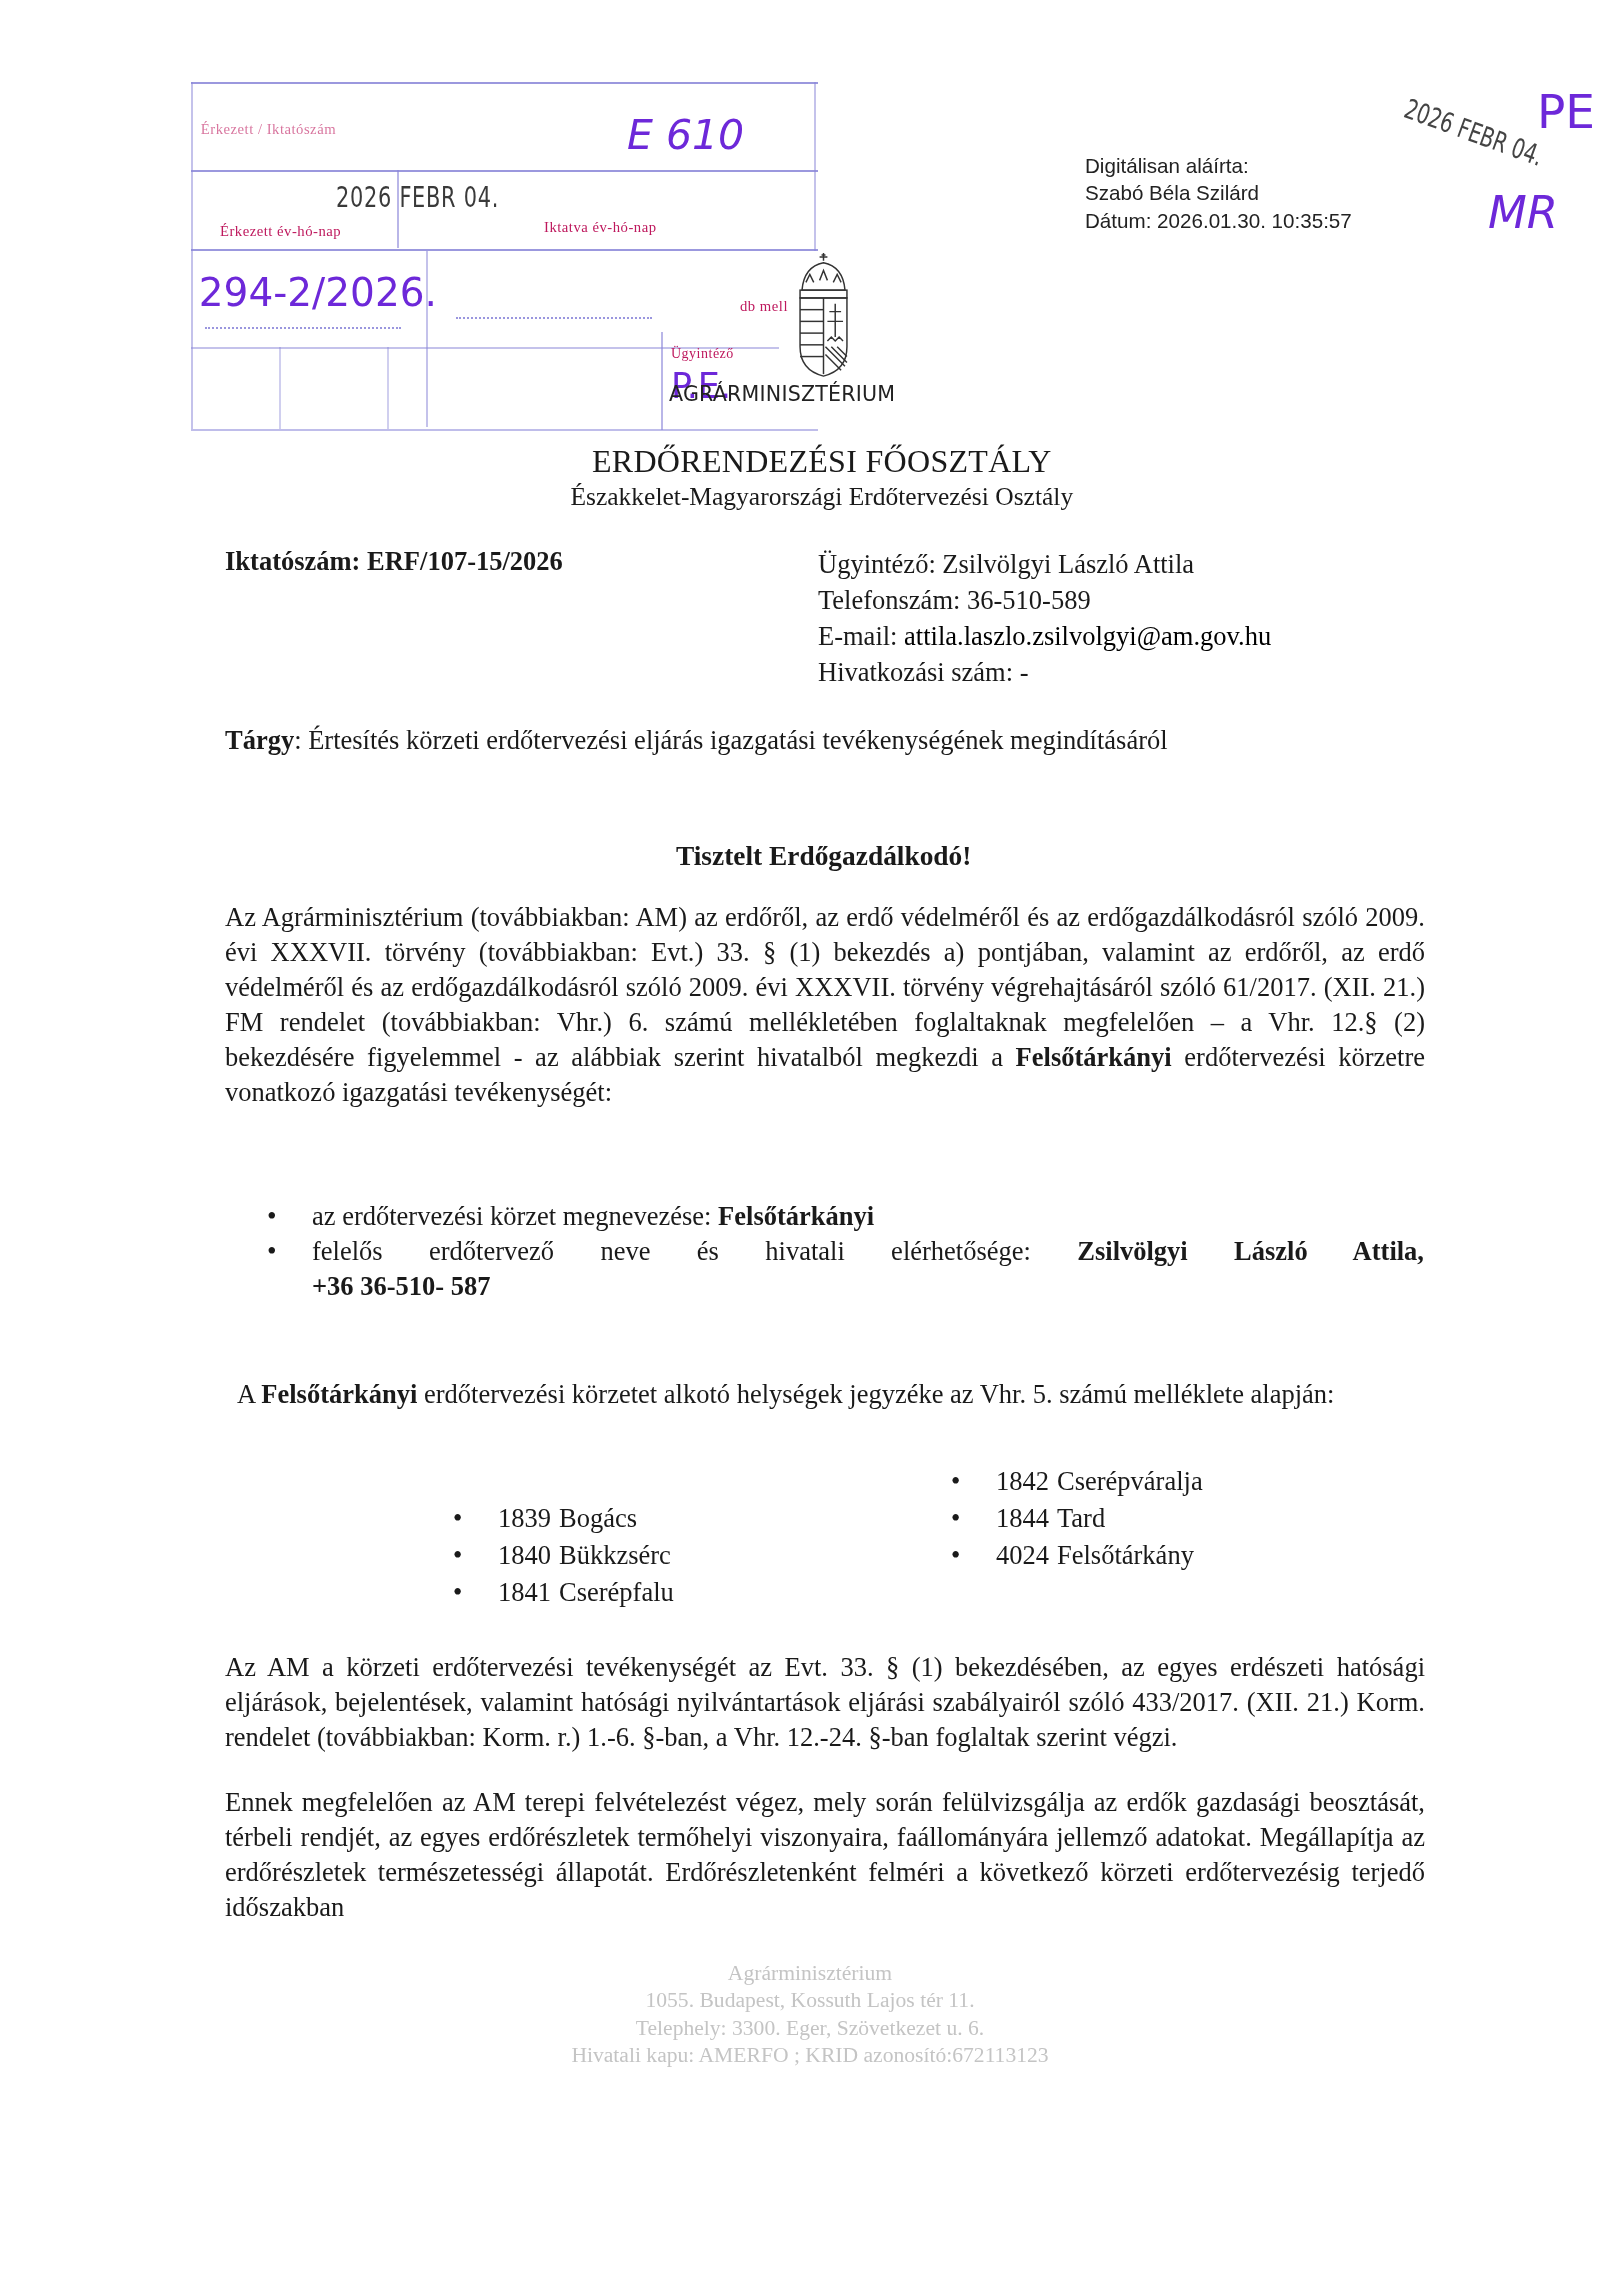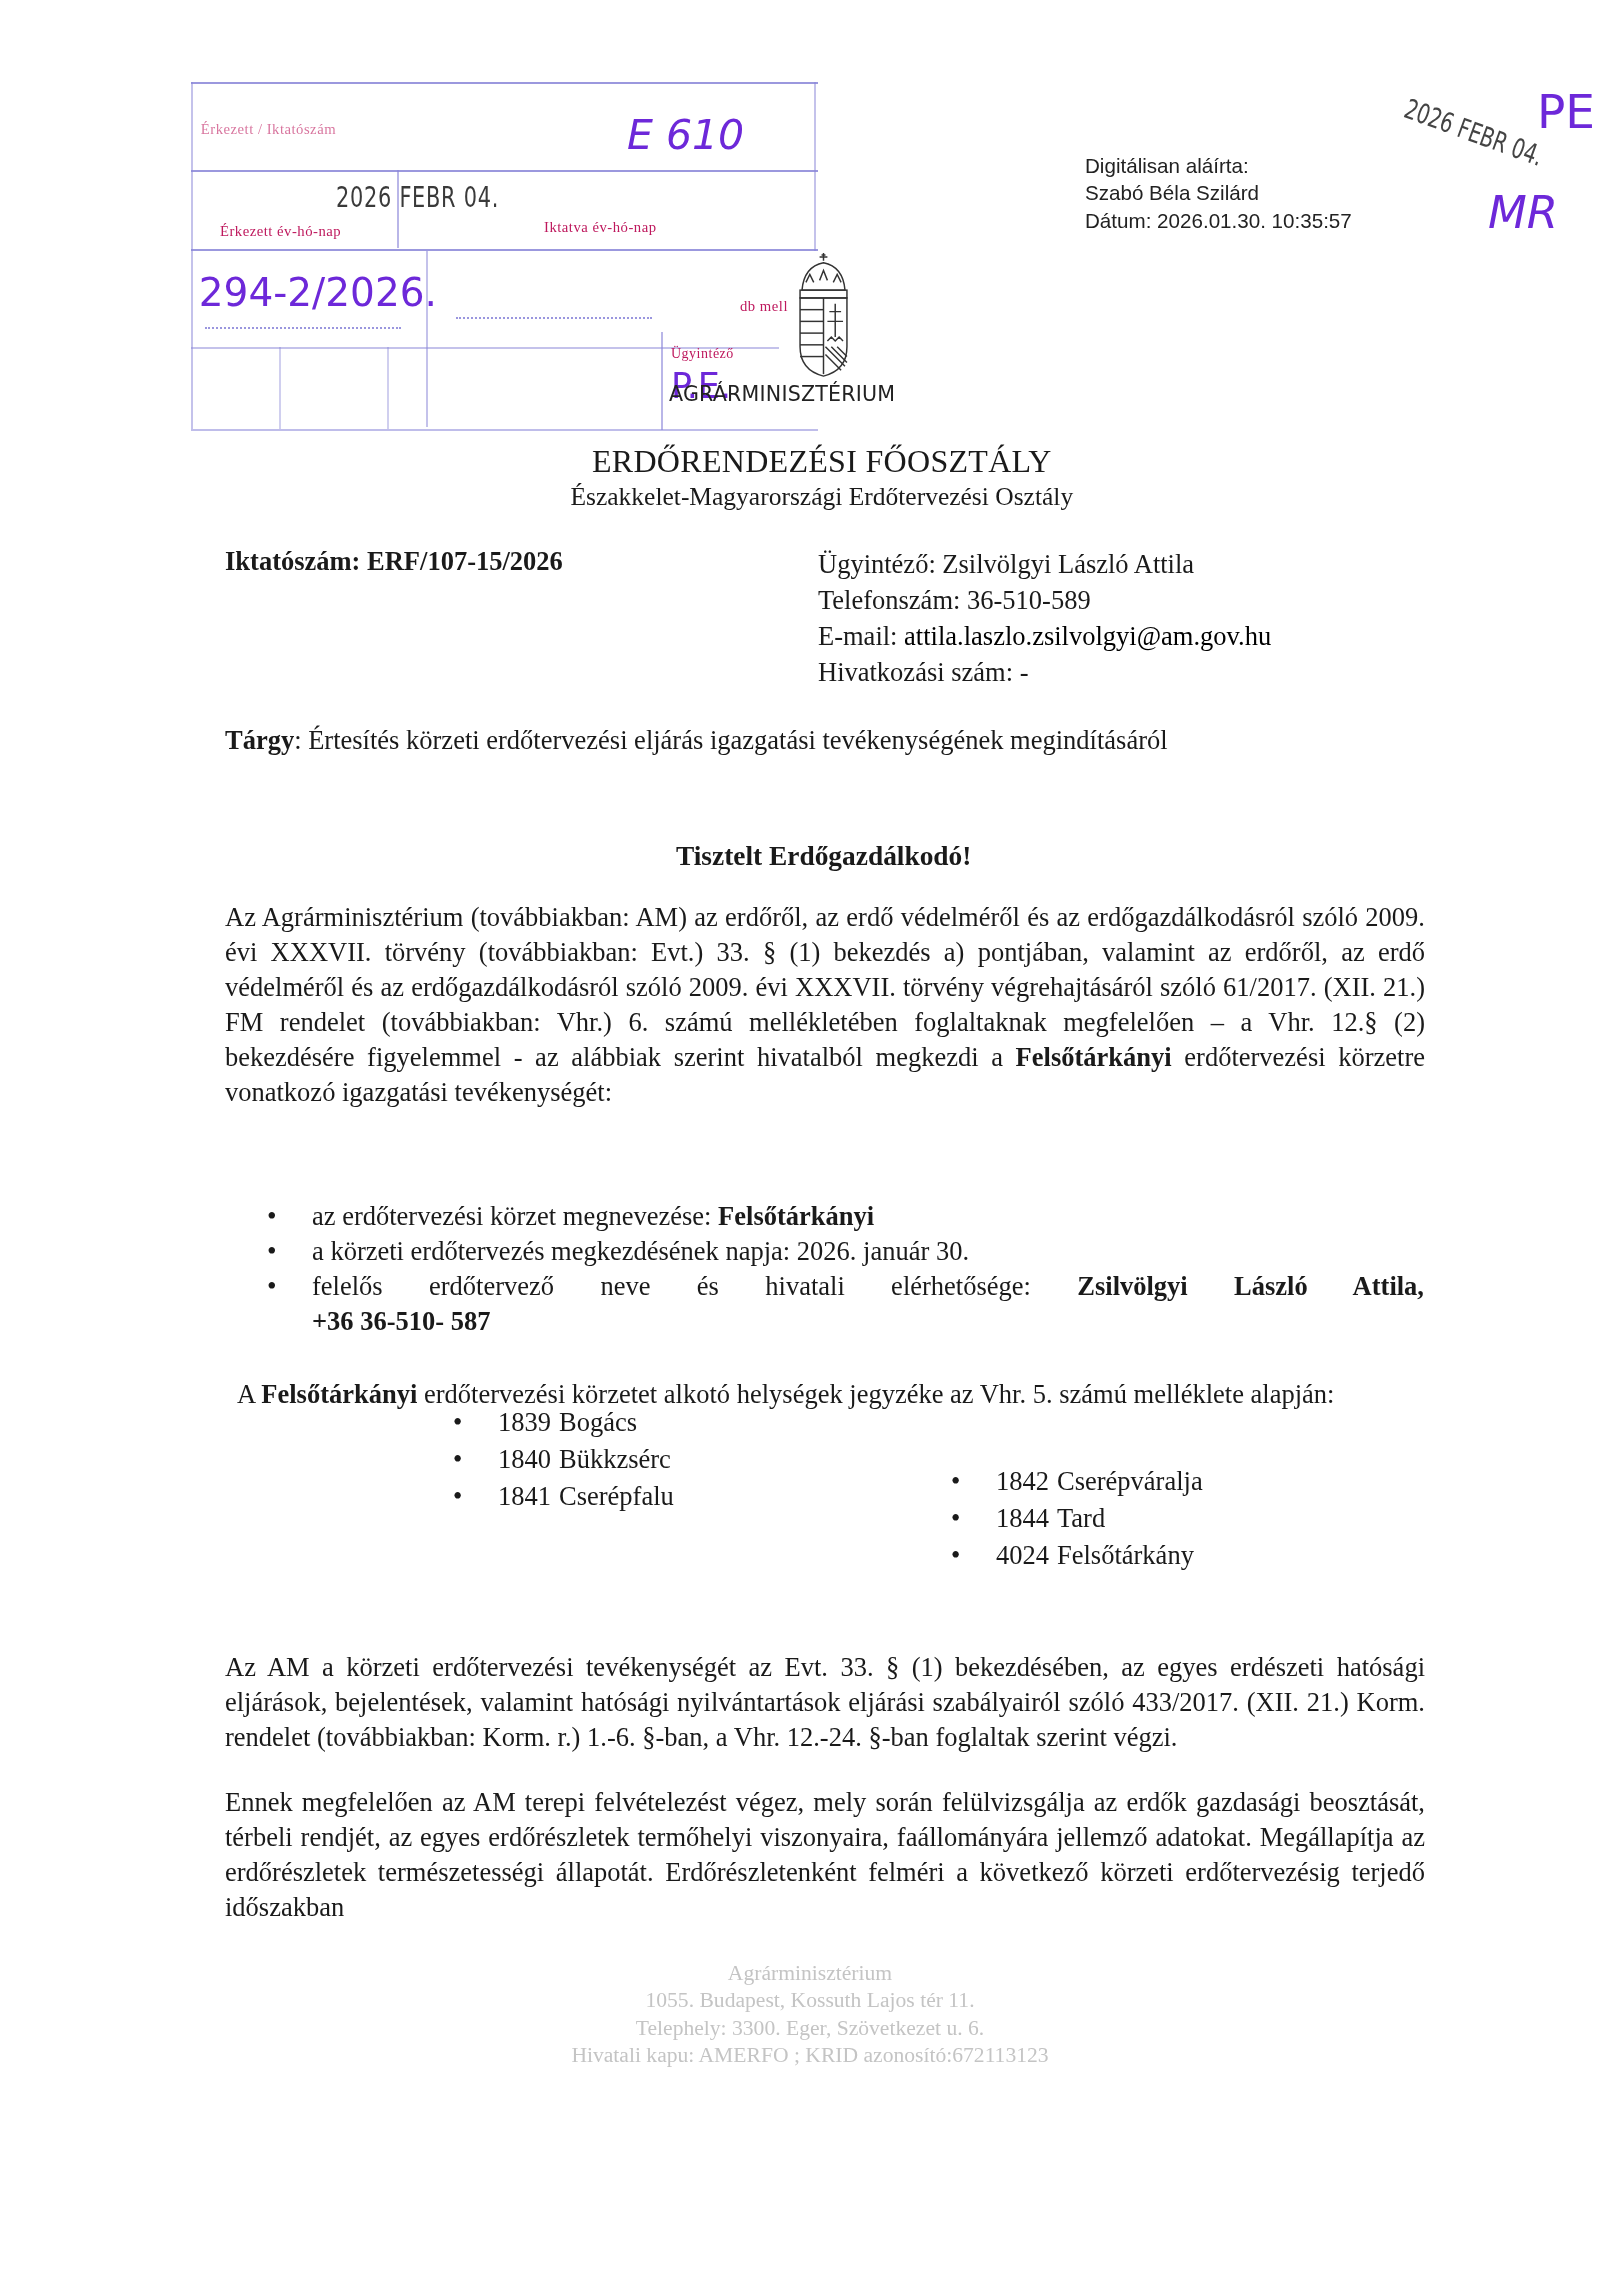--- a/index.html
+++ b/index.html
@@ -37,21 +37,21 @@
     .p1 { top: 900px; }
     .p2 { top: 1377px; margin-left: 12px; }
     .p3 { top: 1650px; }
     .p4 { top: 1785px; }
 
     .bullets { position: absolute; left: 267px; top: 1199px; width: 1157px; font-family: "Liberation Serif", serif; font-size: 26.5px; line-height: 35px; list-style: none; margin: 0; padding: 0; }
     .bullets li { position: relative; padding-left: 45px; }
     .bullets li::before { content: "•"; position: absolute; left: 0; top: 0; font-size: 27.4px; }
     .bullets .justify { text-align: justify; text-align-last: justify; }
 
-    .places { position: absolute; top: 1404px; font-family: "Liberation Serif", serif; font-size: 26.5px; line-height: 37px; list-style: none; margin: 0; padding: 0; }
+    .places { position: absolute; top: 1500px; font-family: "Liberation Serif", serif; font-size: 26.5px; line-height: 37px; list-style: none; margin: 0; padding: 0; }
     .places li { position: relative; padding-left: 45px; white-space: nowrap; }
     .places li::before { content: "•"; position: absolute; left: 0; top: 0; }
     .places .code { display: inline-block; width: 61px; }
     .col1 { left: 453px; }
     .col2 { left: 951px; top: 1463px; }
 
     .footer { position: absolute; left: 0; width: 1620px; top: 1960px; text-align: center; font-family: "Liberation Serif", serif; font-size: 21.6px; line-height: 27.4px; color: #c4c4c4; }
   </style>
 </head>
 <body>
@@ -129,21 +129,20 @@
 </div>
 
 <div class="subject"><b>Tárgy</b><span>: Értesítés körzeti erdőtervezési eljárás igazgatási tevékenységének megindításáról</span></div>
 
 <div class="greeting">Tisztelt Erdőgazdálkodó!</div>
 
 <div class="para p1"><span>Az Agrárminisztérium (továbbiakban: AM) az erdőről, az erdő védelméről és az erdőgazdálkodásról szóló 2009. évi XXXVII. törvény (továbbiakban: Evt.) 33. § (1) bekezdés a) pontjában, valamint az erdőről, az erdő védelméről és az erdőgazdálkodásról szóló 2009. évi XXXVII. törvény végrehajtásáról szóló 61/2017. (XII. 21.) FM rendelet (továbbiakban: Vhr.) 6. számú mellékletében foglaltaknak megfelelően – a Vhr. 12.§ (2) bekezdésére figyelemmel - az alábbiak szerint hivatalból megkezdi a </span><b>Felsőtárkányi</b><span> erdőtervezési körzetre vonatkozó igazgatási tevékenységét:</span></div>
 
 <ul class="bullets">
   <li><span>az erdőtervezési körzet megnevezése: </span><b>Felsőtárkányi</b></li>
-  <li><span>a körzeti erdőtervezés megkezdésének napja: 2026. január 30.</span></li>
   <li><div class="justify"><span>felelős erdőtervező neve és hivatali elérhetősége: </span><b>Zsilvölgyi László Attila,</b></div><b>+36 36-510- 587</b></li>
 </ul>
 
 <div class="para p2"><span>A </span><b>Felsőtárkányi</b><span> erdőtervezési körzetet alkotó helységek jegyzéke az Vhr. 5. számú melléklete alapján:</span></div>
 
 <ul class="places col1">
   <li><span class="code">1839</span><span>Bogács</span></li>
   <li><span class="code">1840</span><span>Bükkzsérc</span></li>
   <li><span class="code">1841</span><span>Cserépfalu</span></li>
 </ul>

